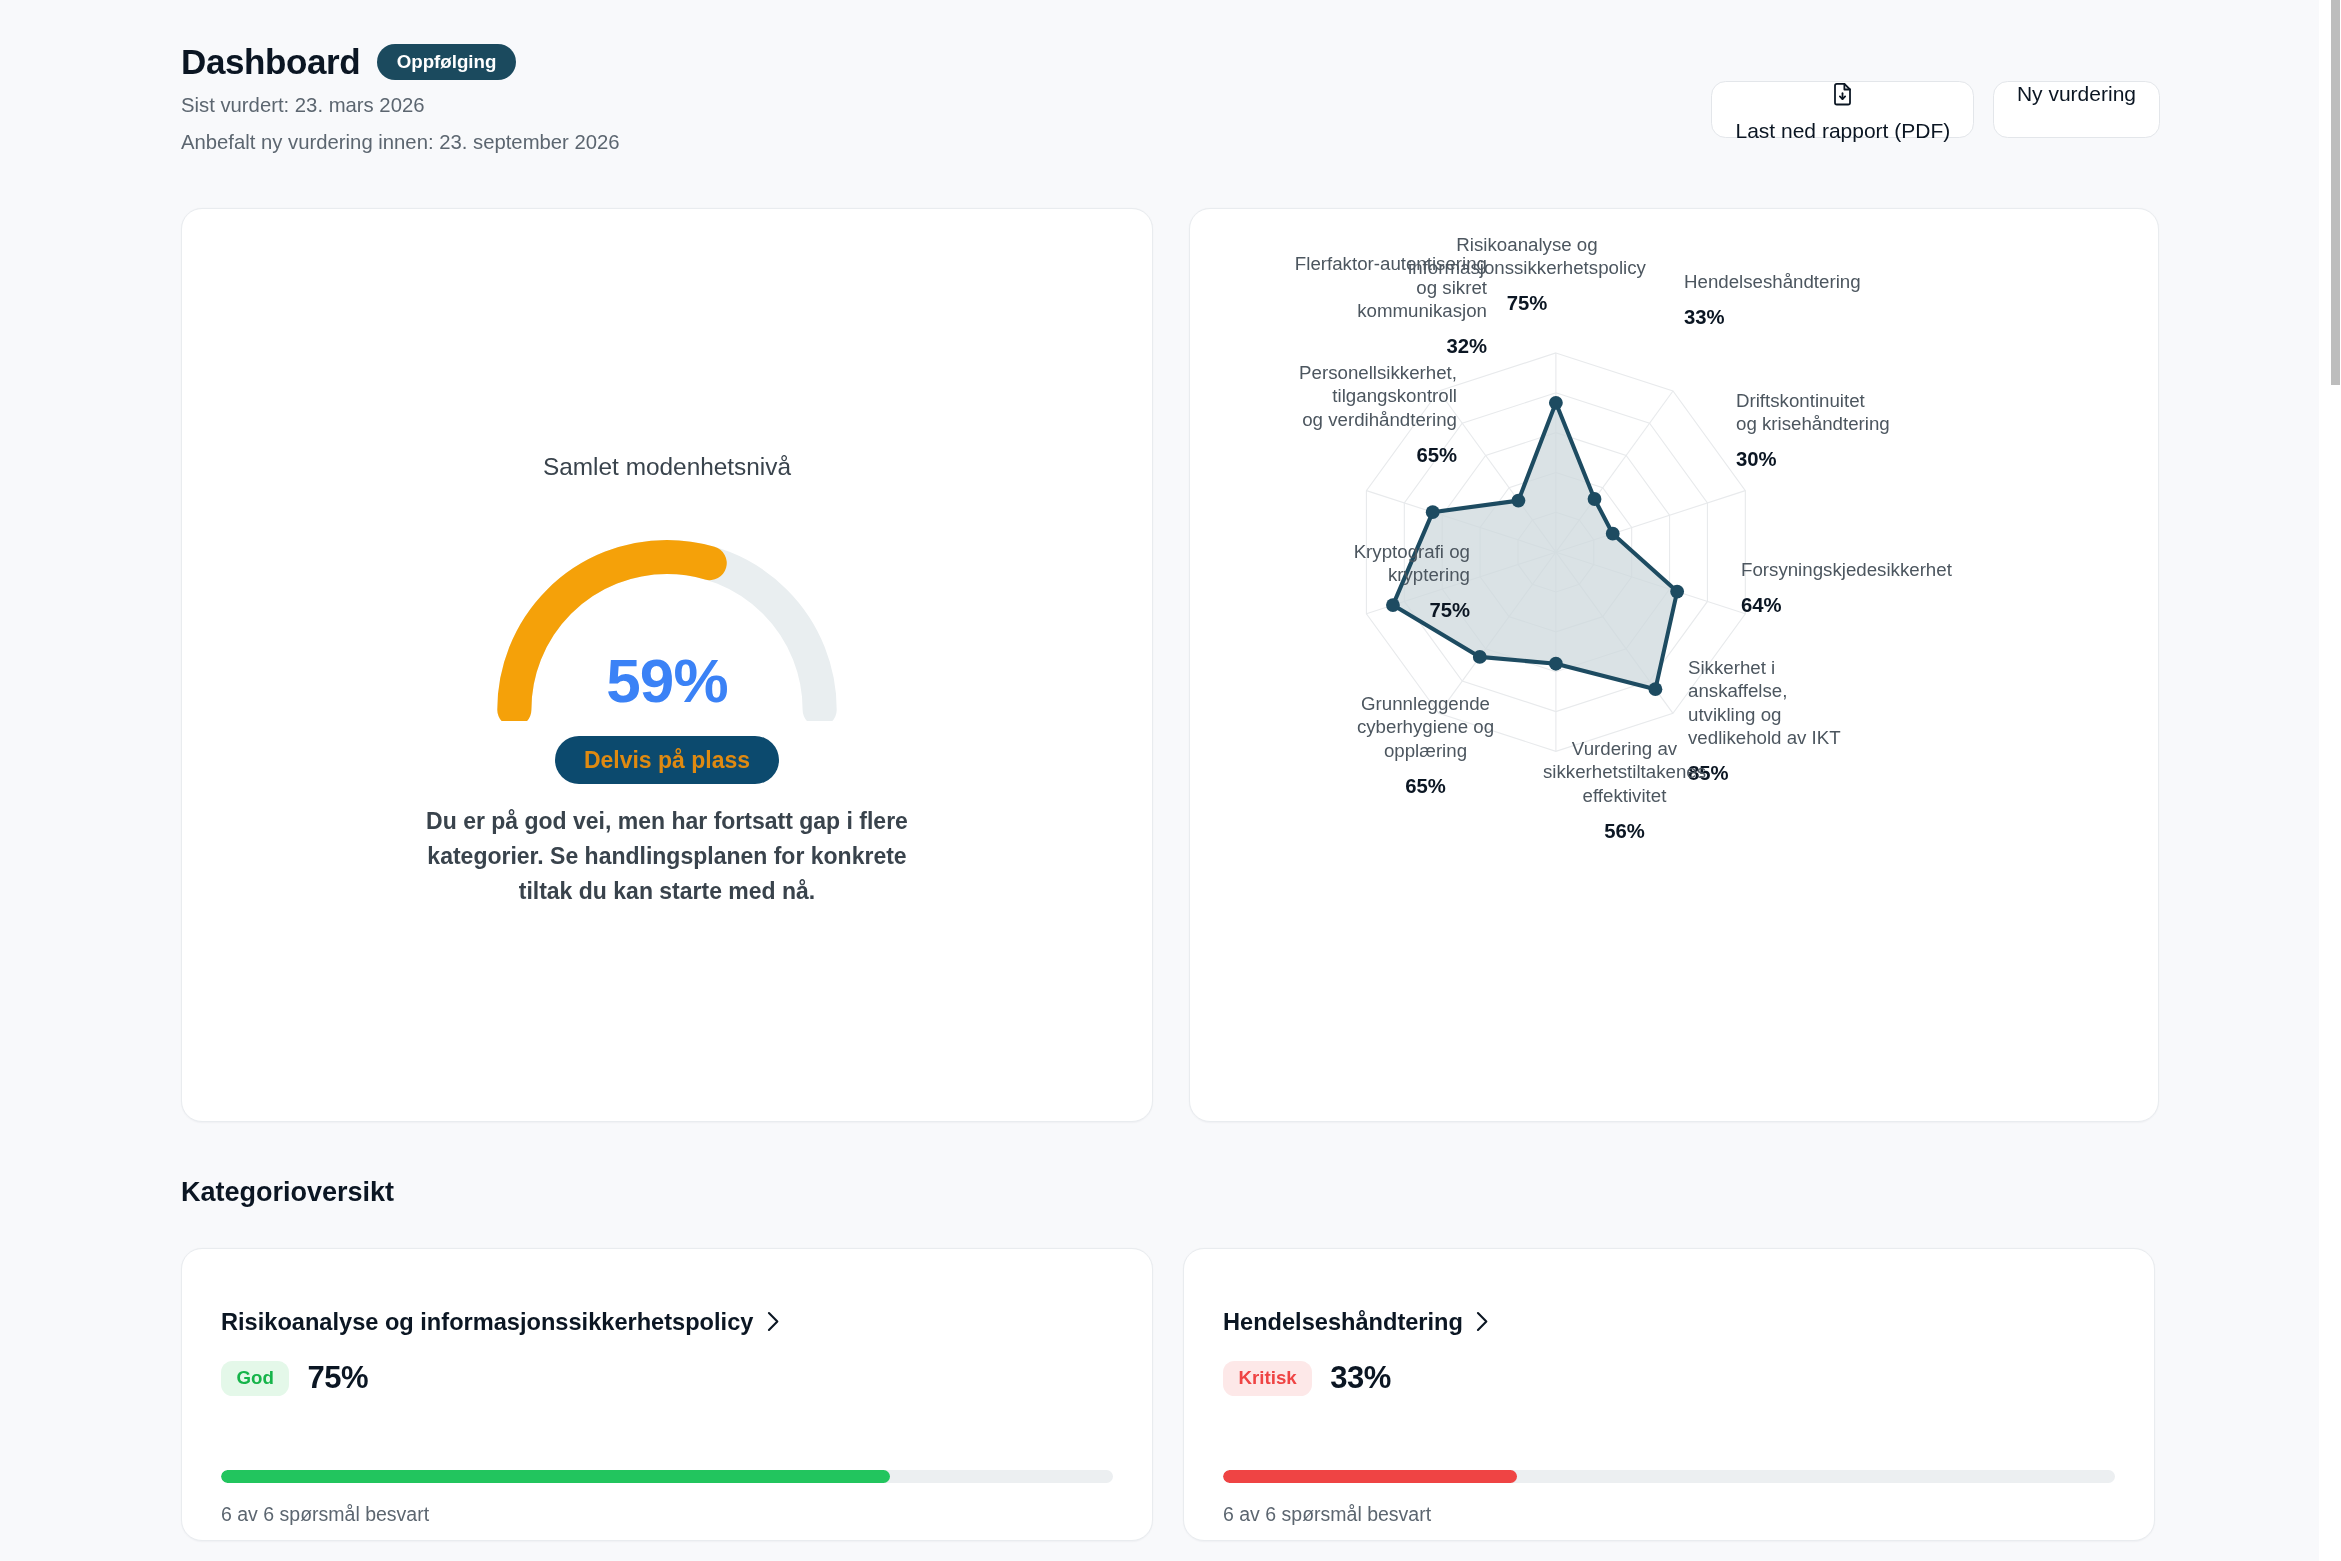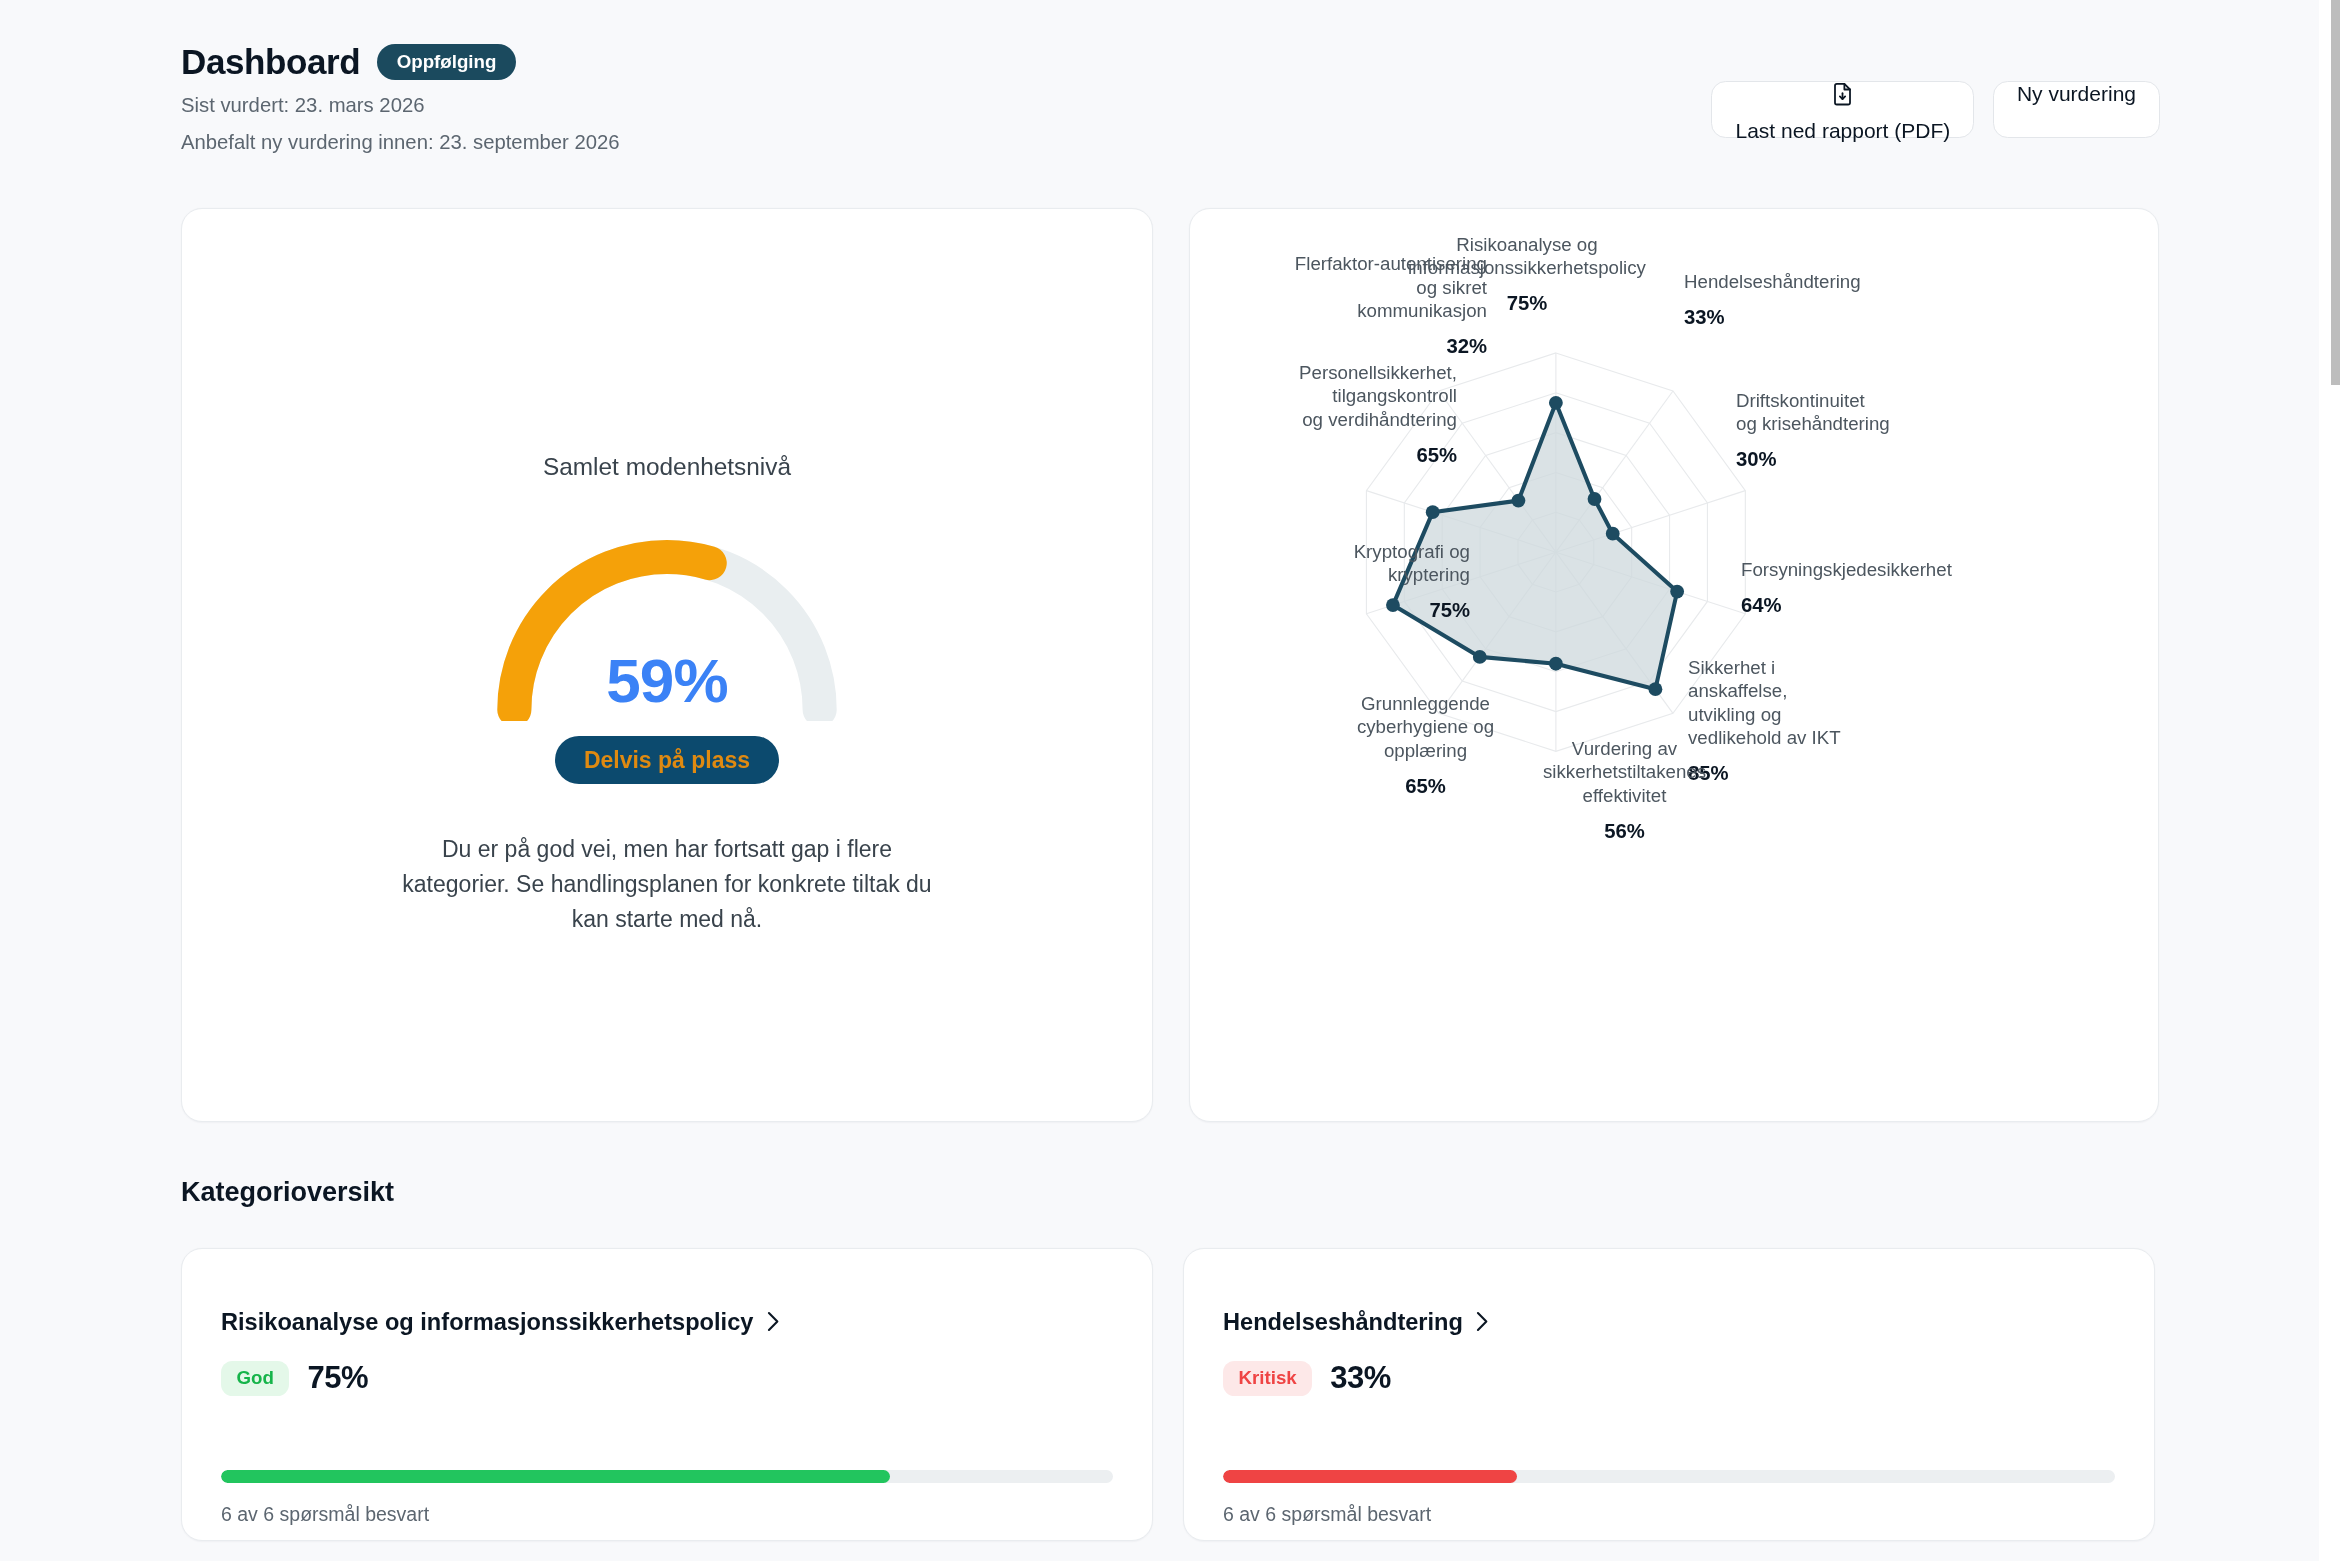--- a/index.html
+++ b/index.html
@@ -46,21 +46,21 @@
   .gauge-svg-holder { position: relative; width: 358px; height: 203px; margin: 37px auto 0; }
   .gauge-value {
     position: absolute; left: 0; right: 0; bottom: 4.9px;
     font-size: 62px; font-weight: 700; letter-spacing: -0.8px; color: #3b82f6;
   }
   .gauge-chip {
     display: inline-block; margin-top: 15px; background: #0c4a6e; color: #e08a11;
     font-size: 23px; font-weight: 700; padding: 10.6px 29px; border-radius: 812px;
   }
   .gauge-desc {
-    margin: 48px auto 0; width: 537px; font-size: 23px; line-height: 1.52; color: #39434c;
+    margin: 20px auto 0; width: 537px; font-size: 23px; line-height: 1.52; color: #39434c; font-weight: bold;
   }
 
   
   .radar-holder { position: absolute; left: 0; top: 0; width: 970px; height: 914px; }
   .radar-svg { position: absolute; left: 0; top: 0; }
   .radar-label {
     position: absolute; font-size: 18.7px; line-height: 1.26; color: #4c565f;
     white-space: pre-line;
   }
   .radar-label b { display: block; margin-top: 11.4px; color: #0b1623; font-size: 20.3px; font-weight: 700; }

